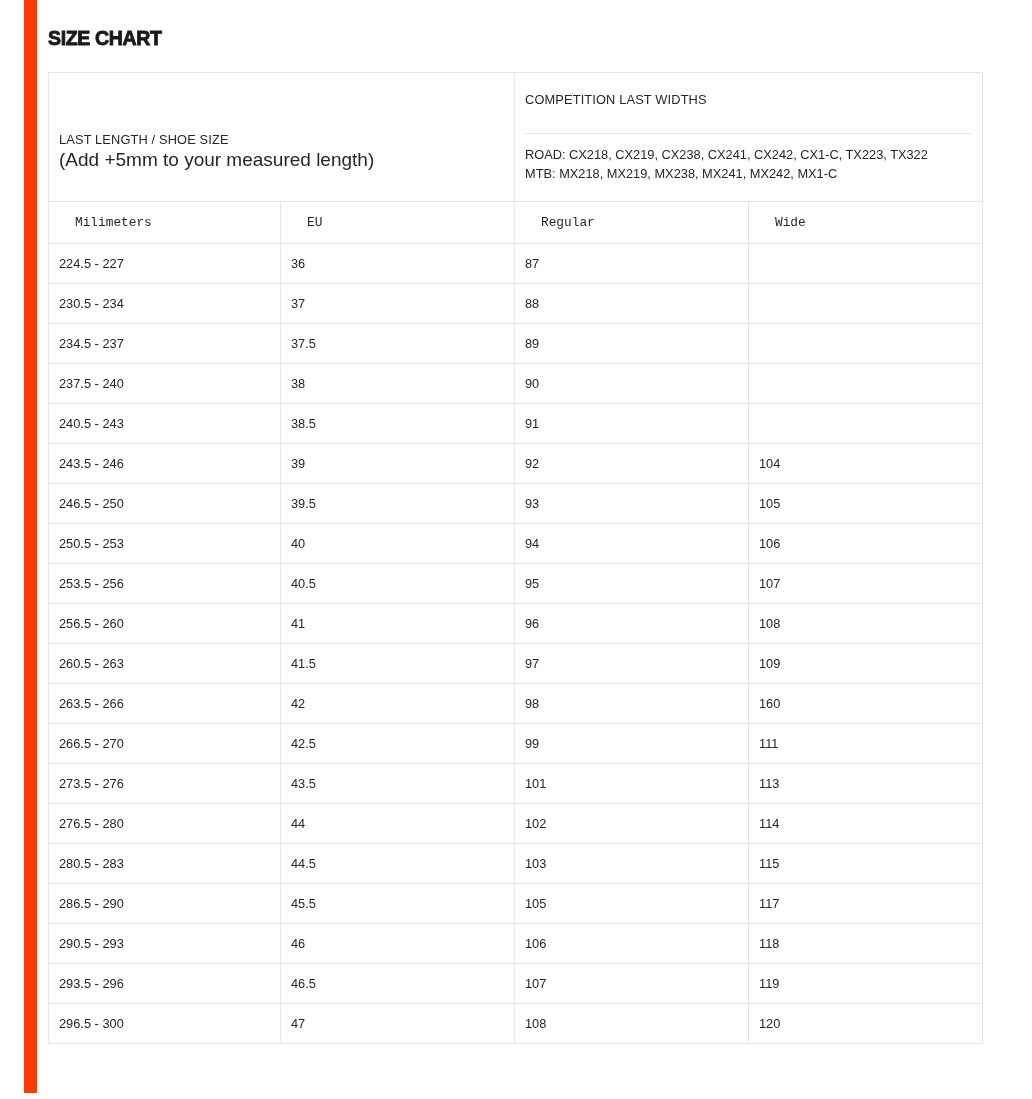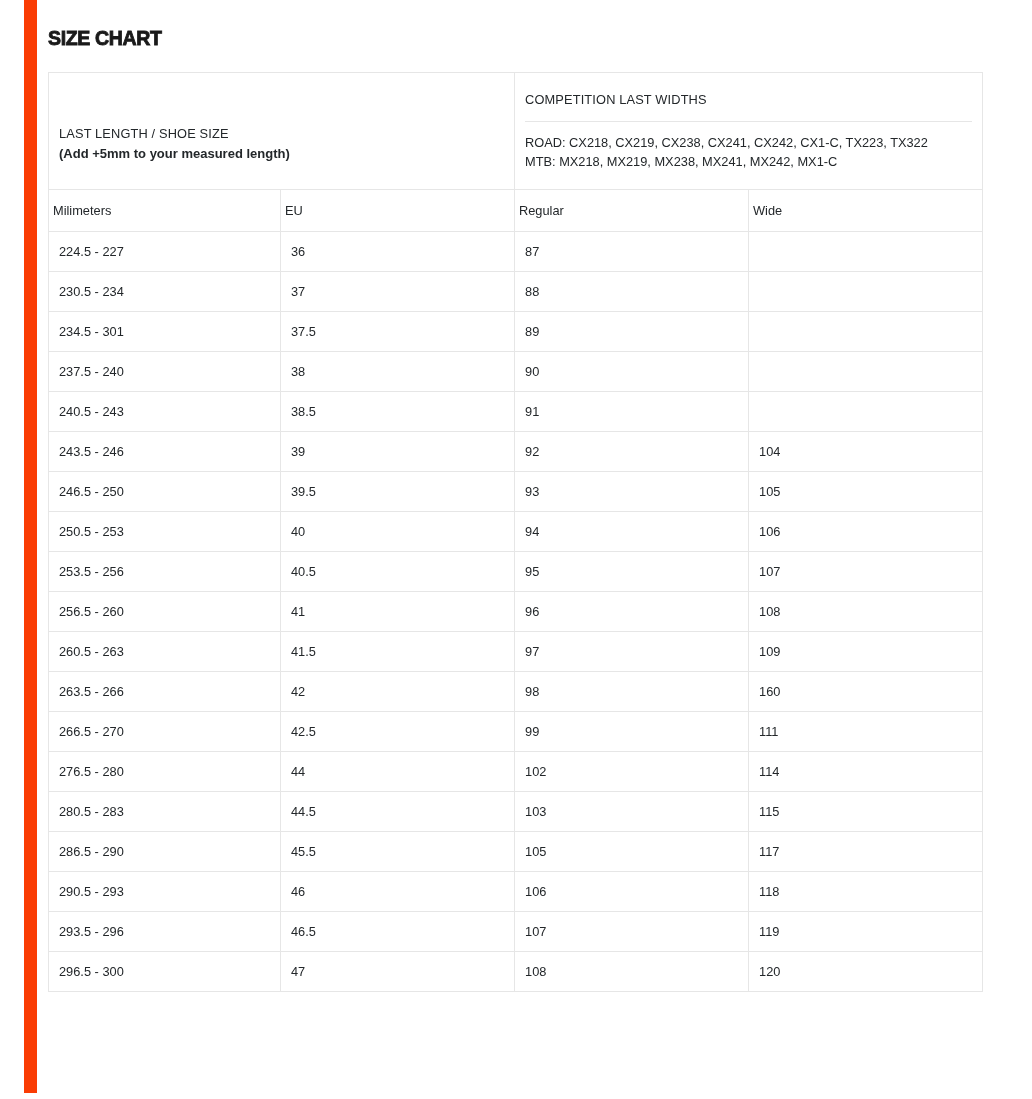--- a/index.html
+++ b/index.html
@@ -76,49 +76,49 @@
   }
   .band-left-line1 {
     display: block;
     font-size: 12.8px;
     line-height: 20px;
     letter-spacing: 0.15px;
     margin-top: 25px;
   }
   .band-left-line2 {
     display: block;
-    font-size: 13px;
+    font-size: 19px;
     line-height: 20px;
-    font-weight: bold;
   }
 
   .band-right-title {
     display: block;
     font-size: 12.8px;
     line-height: 18px;
     letter-spacing: 0.15px;
-    padding-bottom: 12px;
+    padding-bottom: 24px;
     border-bottom: 1px solid #e6e6e6;
     margin-bottom: 11px;
   }
   .band-right-row {
     display: block;
     font-size: 12.8px;
     line-height: 19px;
     white-space: nowrap;
   }
   .band-right-row b {
     font-weight: 400;
   }
 
   
   .col-head td {
-    padding: 13px 4px;
+    padding: 13px 26px;
     font-size: 12.8px;
     height: 12px;
+    font-family: Liberation Mono, monospace;
   }
 
   
   .size-table tbody.body-rows td {
     padding: 12px 10px;
     height: 10px;
     font-size: 12.8px;
     color: #23272a;
   }
 </style>
@@ -169,21 +169,21 @@
           <td>87</td>
           <td></td>
         </tr>
         <tr>
           <td>230.5 - 234</td>
           <td>37</td>
           <td>88</td>
           <td></td>
         </tr>
         <tr>
-          <td>234.5 - 301</td>
+          <td>234.5 - 237</td>
           <td>37.5</td>
           <td>89</td>
           <td></td>
         </tr>
         <tr>
           <td>237.5 - 240</td>
           <td>38</td>
           <td>90</td>
           <td></td>
         </tr>
@@ -235,20 +235,26 @@
           <td>98</td>
           <td>160</td>
         </tr>
         <tr>
           <td>266.5 - 270</td>
           <td>42.5</td>
           <td>99</td>
           <td>111</td>
         </tr>
         <tr>
+          <td>273.5 - 276</td>
+          <td>43.5</td>
+          <td>101</td>
+          <td>113</td>
+        </tr>
+        <tr>
           <td>276.5 - 280</td>
           <td>44</td>
           <td>102</td>
           <td>114</td>
         </tr>
         <tr>
           <td>280.5 - 283</td>
           <td>44.5</td>
           <td>103</td>
           <td>115</td>

